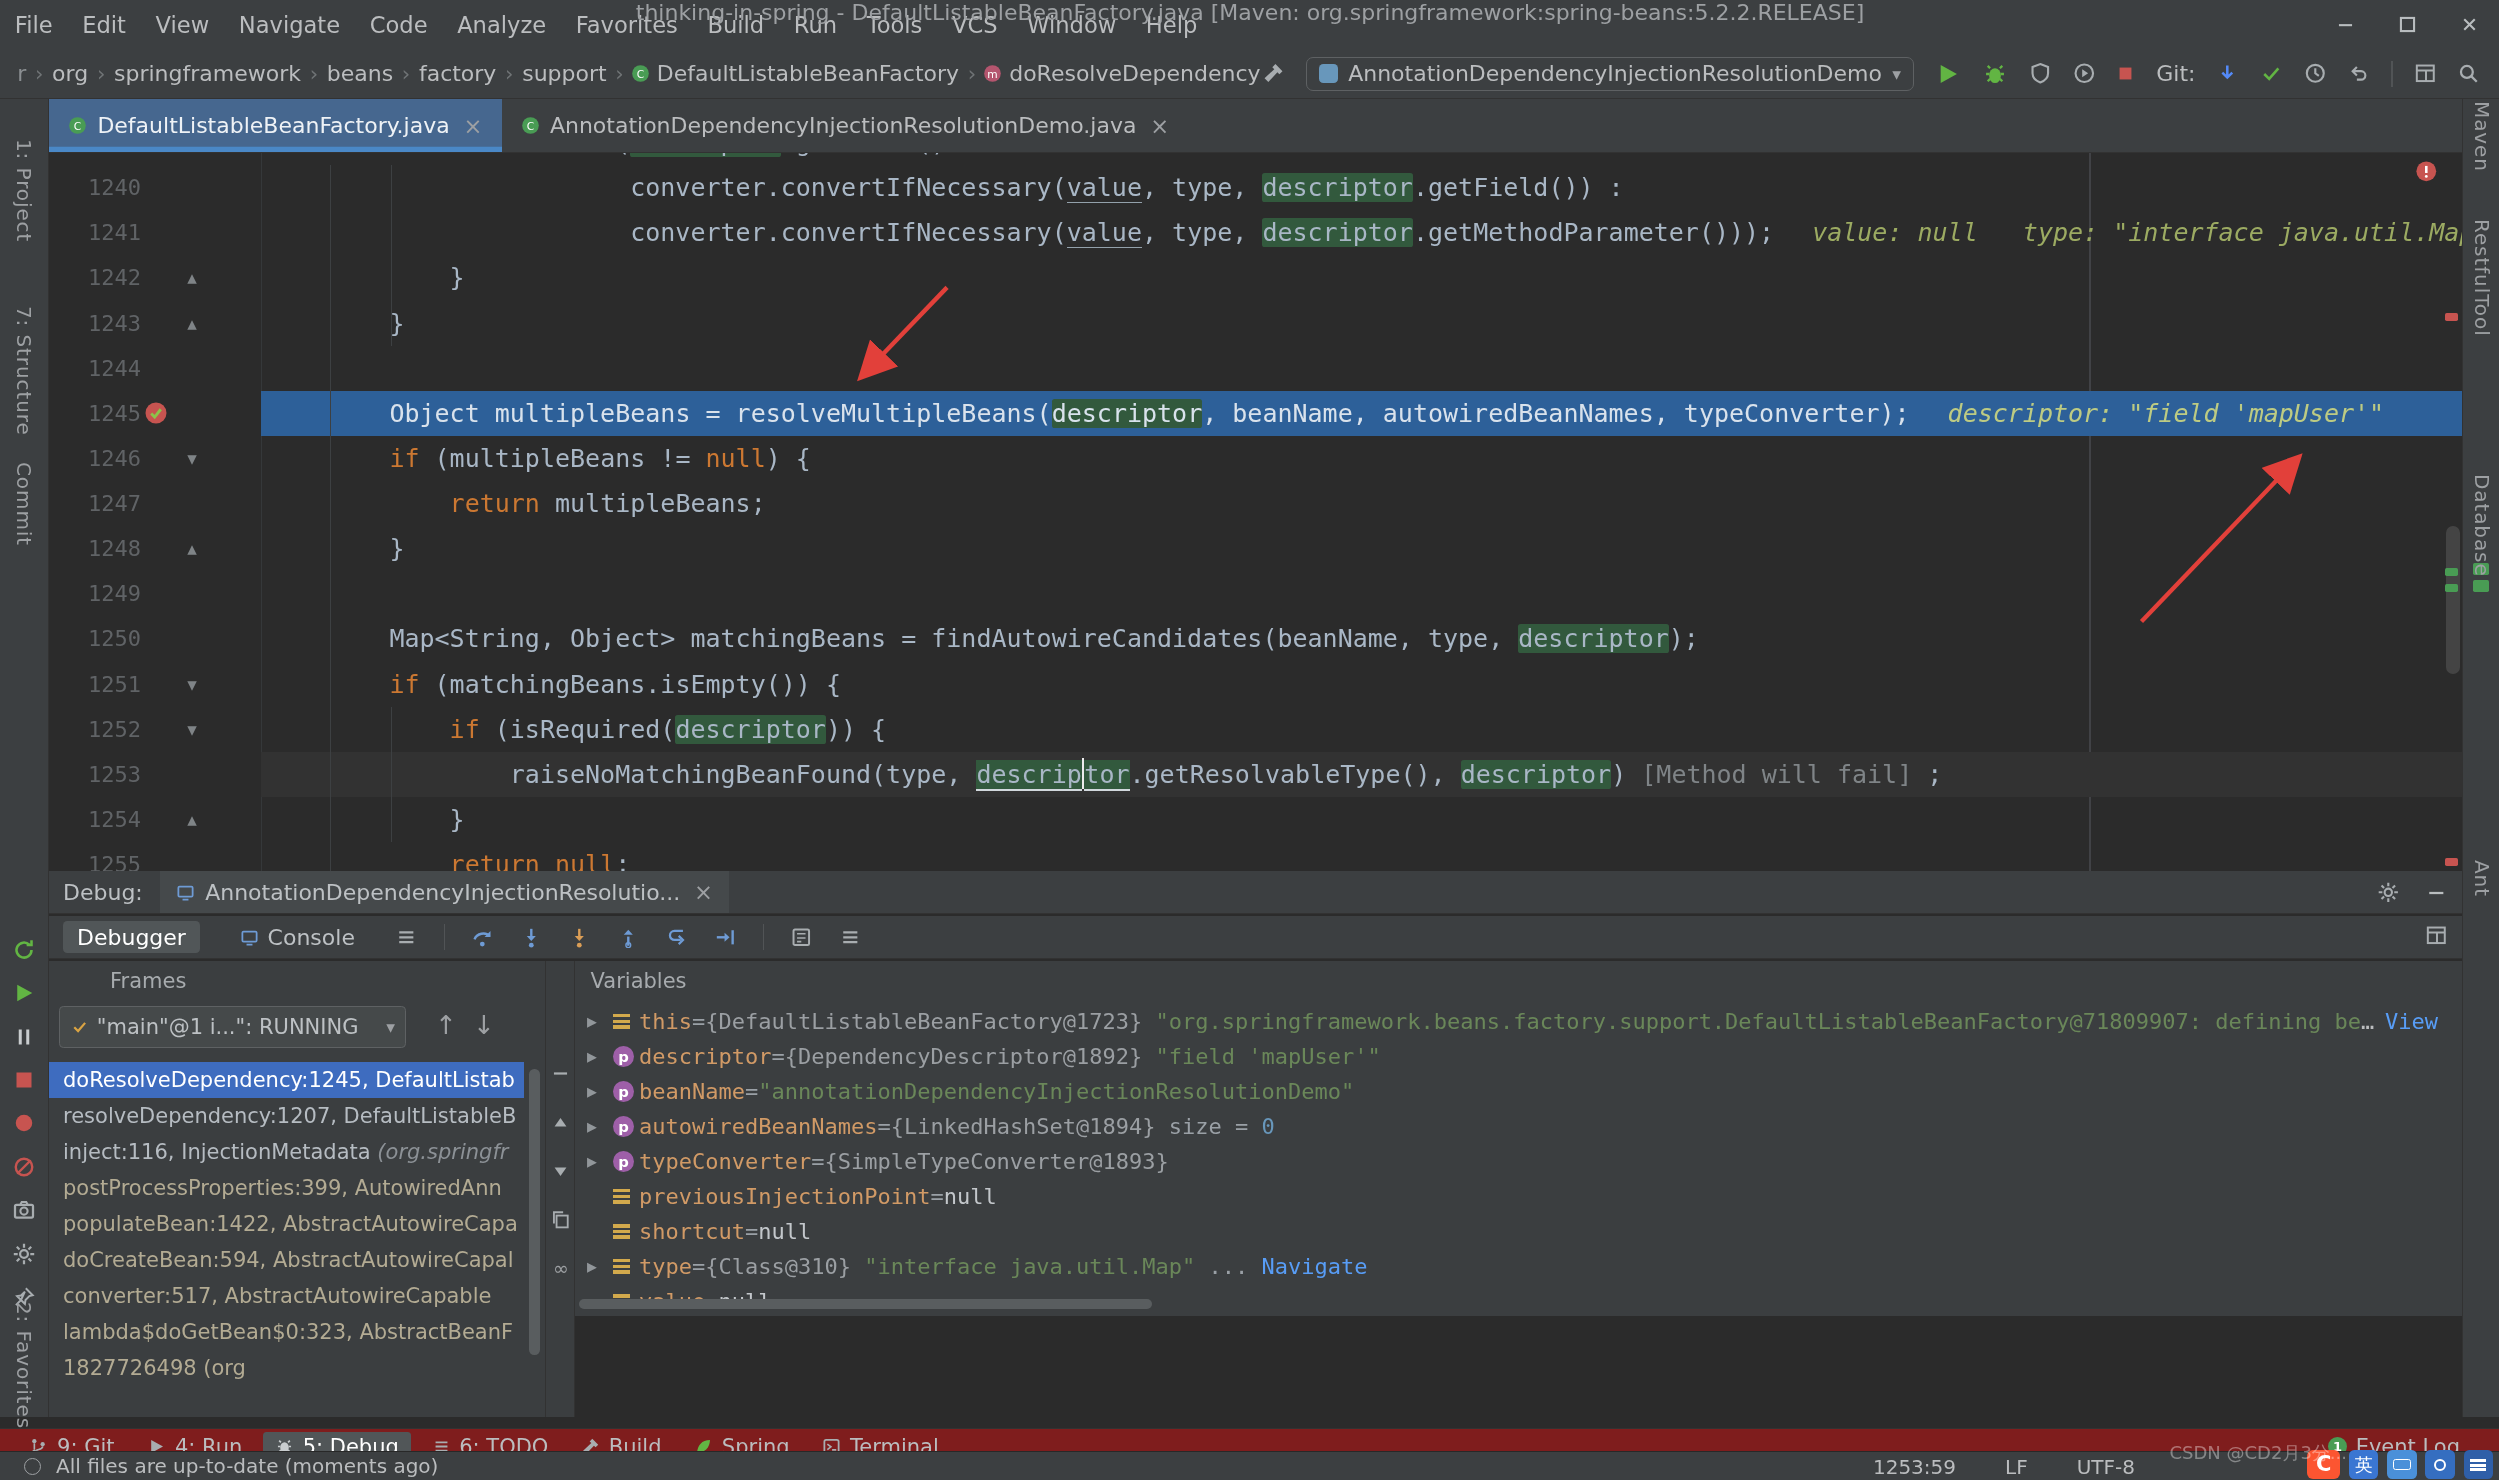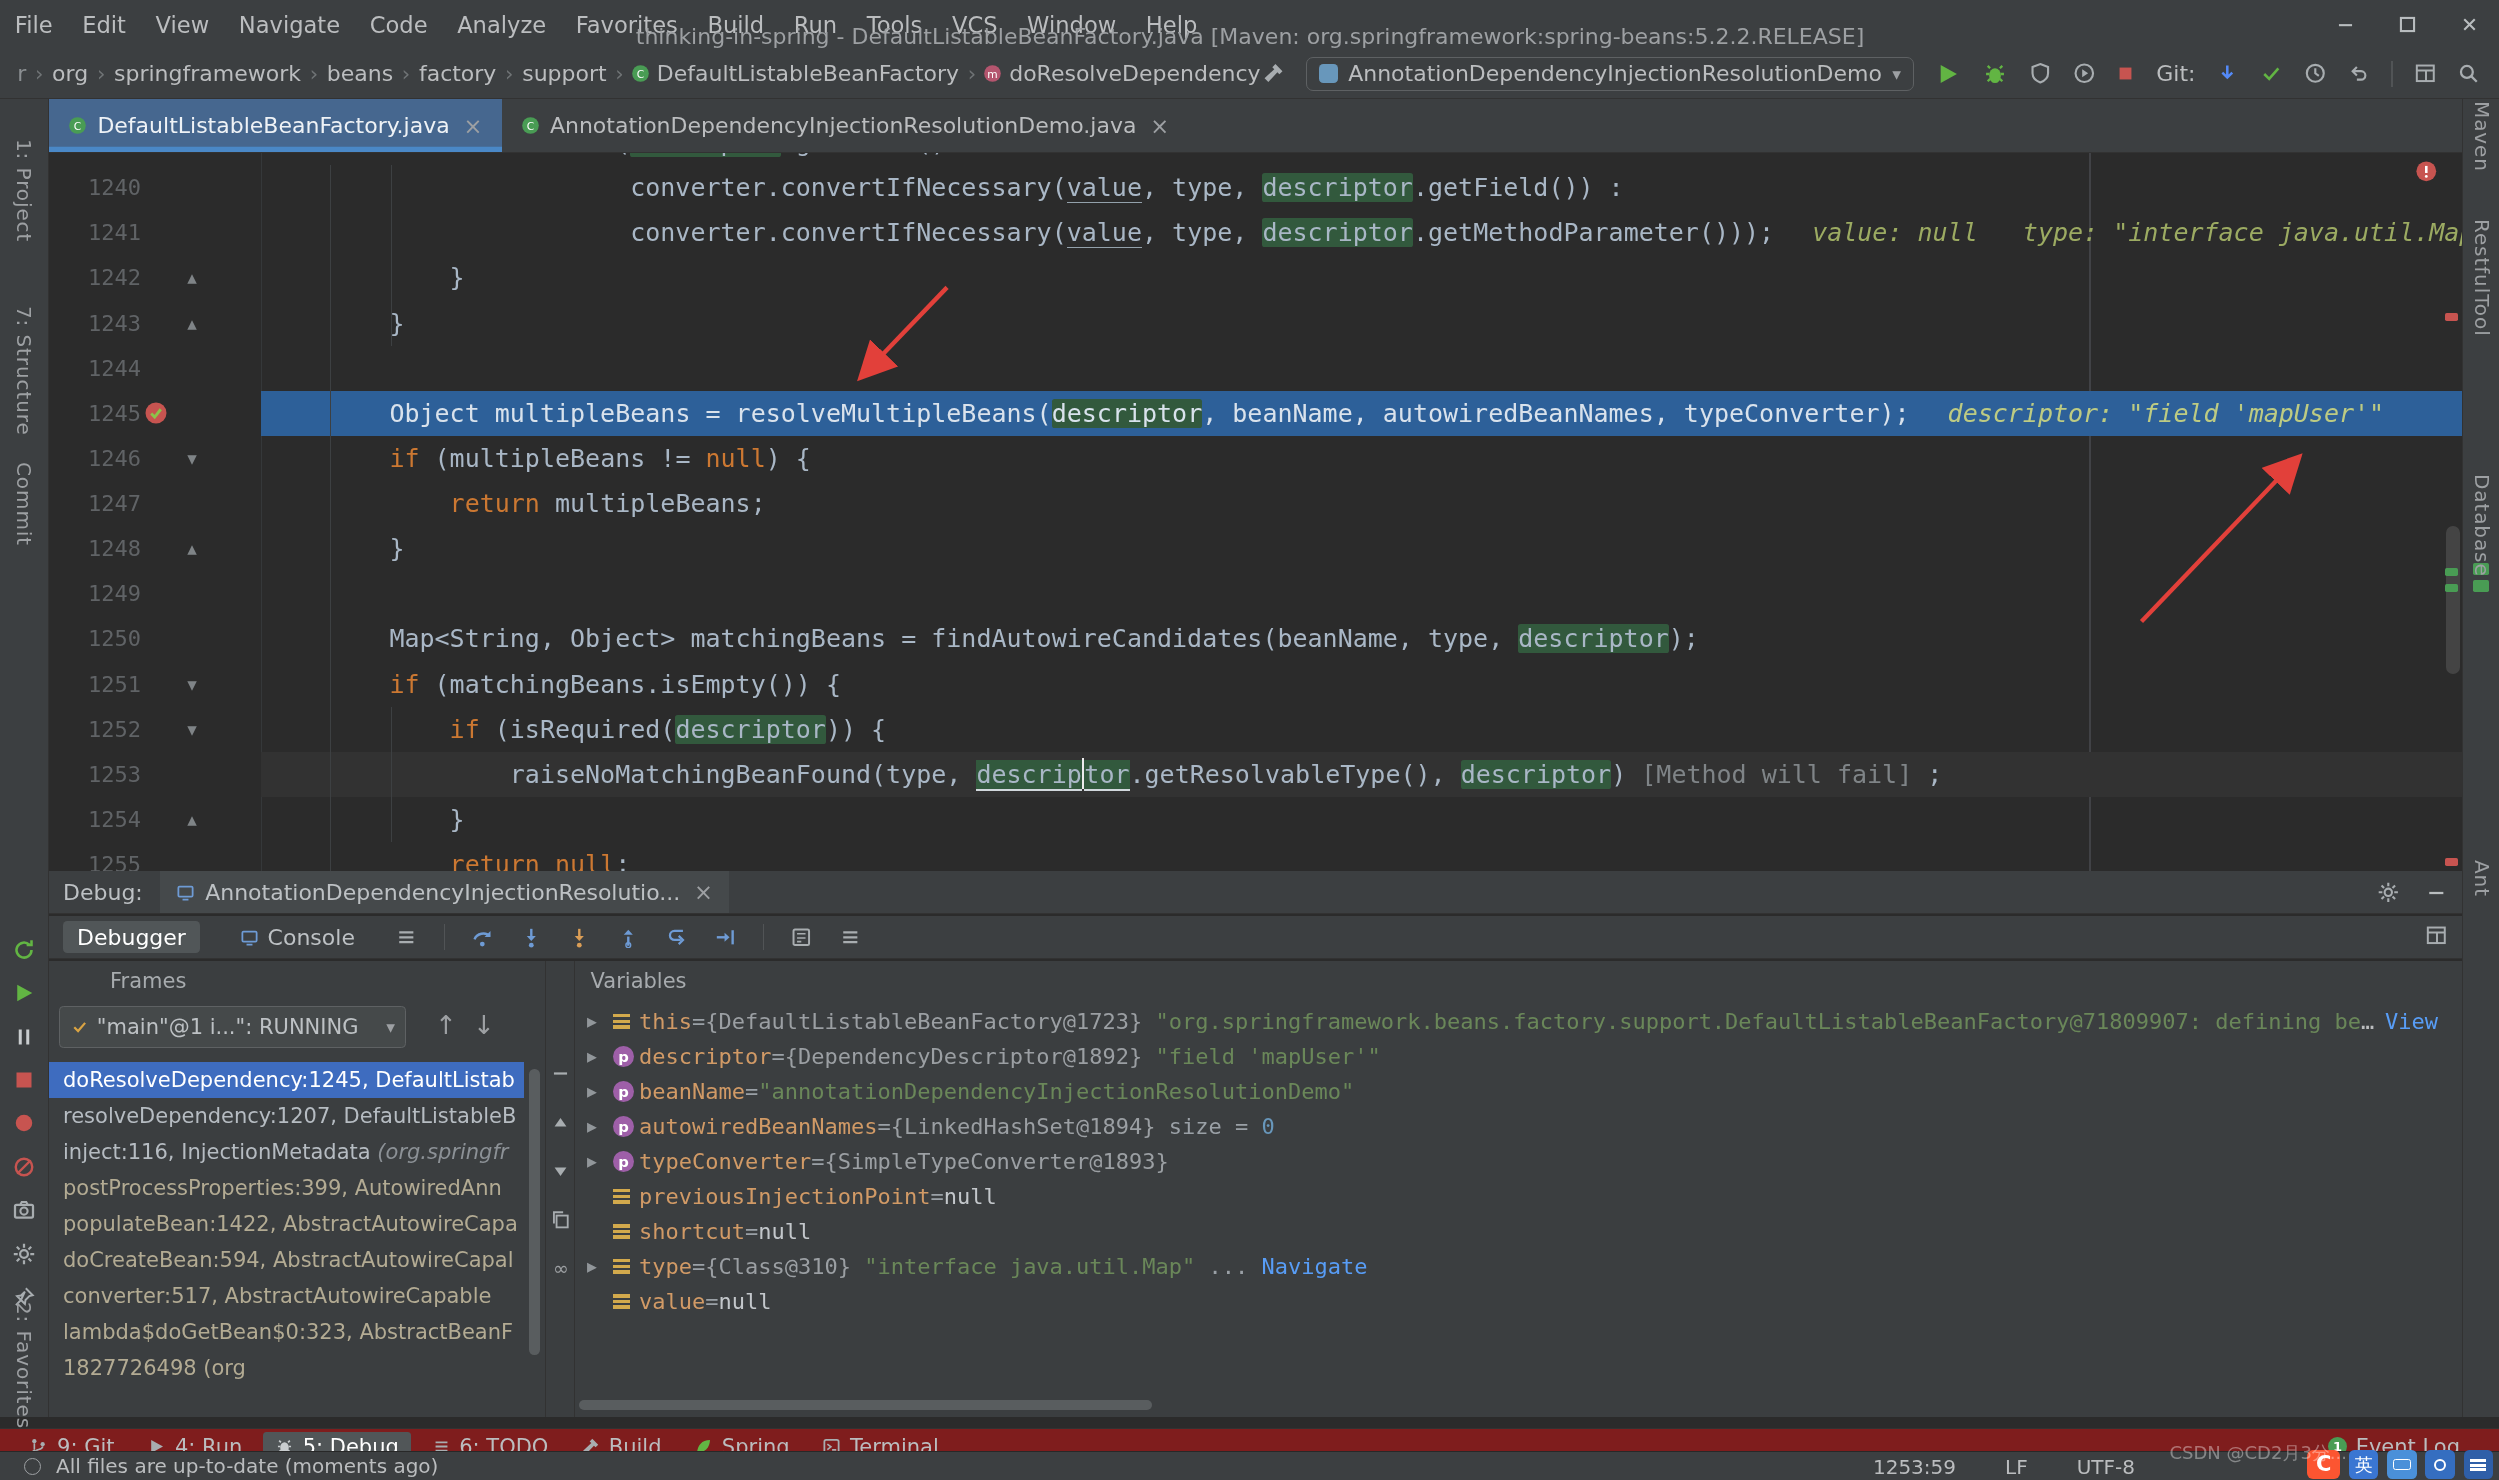--- a/index.html
+++ b/index.html
@@ -8,21 +8,21 @@
     background:#2b2b2b; overflow:hidden; position:relative;
     font-family:"DejaVu Sans","Liberation Sans",sans-serif; color:#bbbdbf;
   }
   svg { display:block; width:100%; height:100%; }
   .ic { display:inline-block; width:22.6px; height:22.6px; flex:0 0 auto; }
   .ic20 { width:17.4px; height:17.4px; }
   .ic22 { width:19px; height:19px; }
   .ic30 { width:26px; height:26px; }
 
   
-  #titlebar { position:absolute; top:0; left:0; right:0; height:49px; background:#3c3f41; display:flex; align-items:flex-end; z-index:8; }
+  #titlebar { position:absolute; top:0; left:0; right:0; height:49px; background:#3c3f41; display:flex; align-items:flex-start; z-index:8; }
   .menu-item { padding:0 14.8px; font-size:22.6px; color:#bbbdbf; height:100%; display:flex; align-items:center; }
   #win-title { position:absolute; left:50%; transform:translateX(-50%); color:#9da0a3; font-size:22px; white-space:nowrap; }
   #win-controls { margin-left:auto; display:flex; }
   .win-btn { width:62px; height:49px; display:flex; align-items:center; justify-content:center; }
   .win-btn .ic { width:21px; height:21px; }
 
   
   #navbar { position:absolute; top:49px; left:0; right:0; height:50px; background:#3c3f41; border-bottom:1.7px solid #323232; display:flex; align-items:center; padding:0 15.6px; z-index:7; }
   .crumb { color:#bbbdbf; font-size:22px; margin:0 1.7px; white-space:nowrap; }
   .crumb-sep { color:#6f7375; margin:0 7px; font-size:21px; }
@@ -92,21 +92,21 @@
   #frames-list { position:absolute; top:101px; left:0; right:21px; bottom:0; overflow:hidden; }
   .frame-row { height:36px; line-height:36px; font-size:21px; color:#b6bcc2; padding-left:14px; white-space:nowrap; overflow:hidden; }
   .frame-row.selected { background:#3E6CBF; color:#fff; }
   .frame-row.lib { color:#b3ab93; }
   .frame-tail { font-style:italic; color:#8c9196; }
   #frames-thumb { position:absolute; right:5.2px; top:108px; width:10.4px; height:286px; background:#595d5f; border-radius:5.2px; }
 
   #mini-strip { position:absolute; top:961px; left:545px; width:29.5px; height:456px; background:#3b3e40; border-left:1.7px solid #323232; border-right:1.7px solid #323232; }
   .mini-ic { position:absolute; left:4.3px; width:21px; height:21px; color:#9da0a3; font-size:19px; text-align:center; line-height:21px; }
 
-  #vars-panel { position:absolute; top:961px; left:575px; width:1887px; height:456px; background:#3b3e40; overflow:hidden; }
+  #vars-panel { position:absolute; top:961px; left:575px; width:1887px; height:355px; background:#3b3e40; overflow:hidden; }
   #vars-list { position:absolute; top:43px; left:0; right:0; }
   .var-row { height:35px; display:flex; align-items:center; padding-left:12px; font:22px "DejaVu Sans Mono","Liberation Mono",monospace; white-space:nowrap; }
   .var-exp { width:26px; color:#91969a; font-size:16.5px; flex:0 0 auto; }
   .var-ic { width:26px; flex:0 0 auto; display:flex; align-items:center; }
   .picon { width:21px; height:21px; border-radius:50%; background:#9e5fa8; color:#fff; font:bold 14.8px/21px "DejaVu Sans",sans-serif; text-align:center; }
   .vicon { width:17.4px; height:14.8px; background:linear-gradient(#d2a94c 0 3.5px, transparent 3.5px 5.6px, #d2a94c 5.6px 9px, transparent 9px 11.3px, #d2a94c 11.3px 14.8px); }
   .var-name { color:#d19a66; }
   .var-eq { color:#9aa0a6; }
   .vparts { flex:0 1 auto; min-width:0; overflow:hidden; text-overflow:ellipsis; white-space:nowrap; }
   .vp-ref { color:#9b9fa3; } .vp-str { color:#6A8759; } .vp-dim { color:#9aa0a6; }

